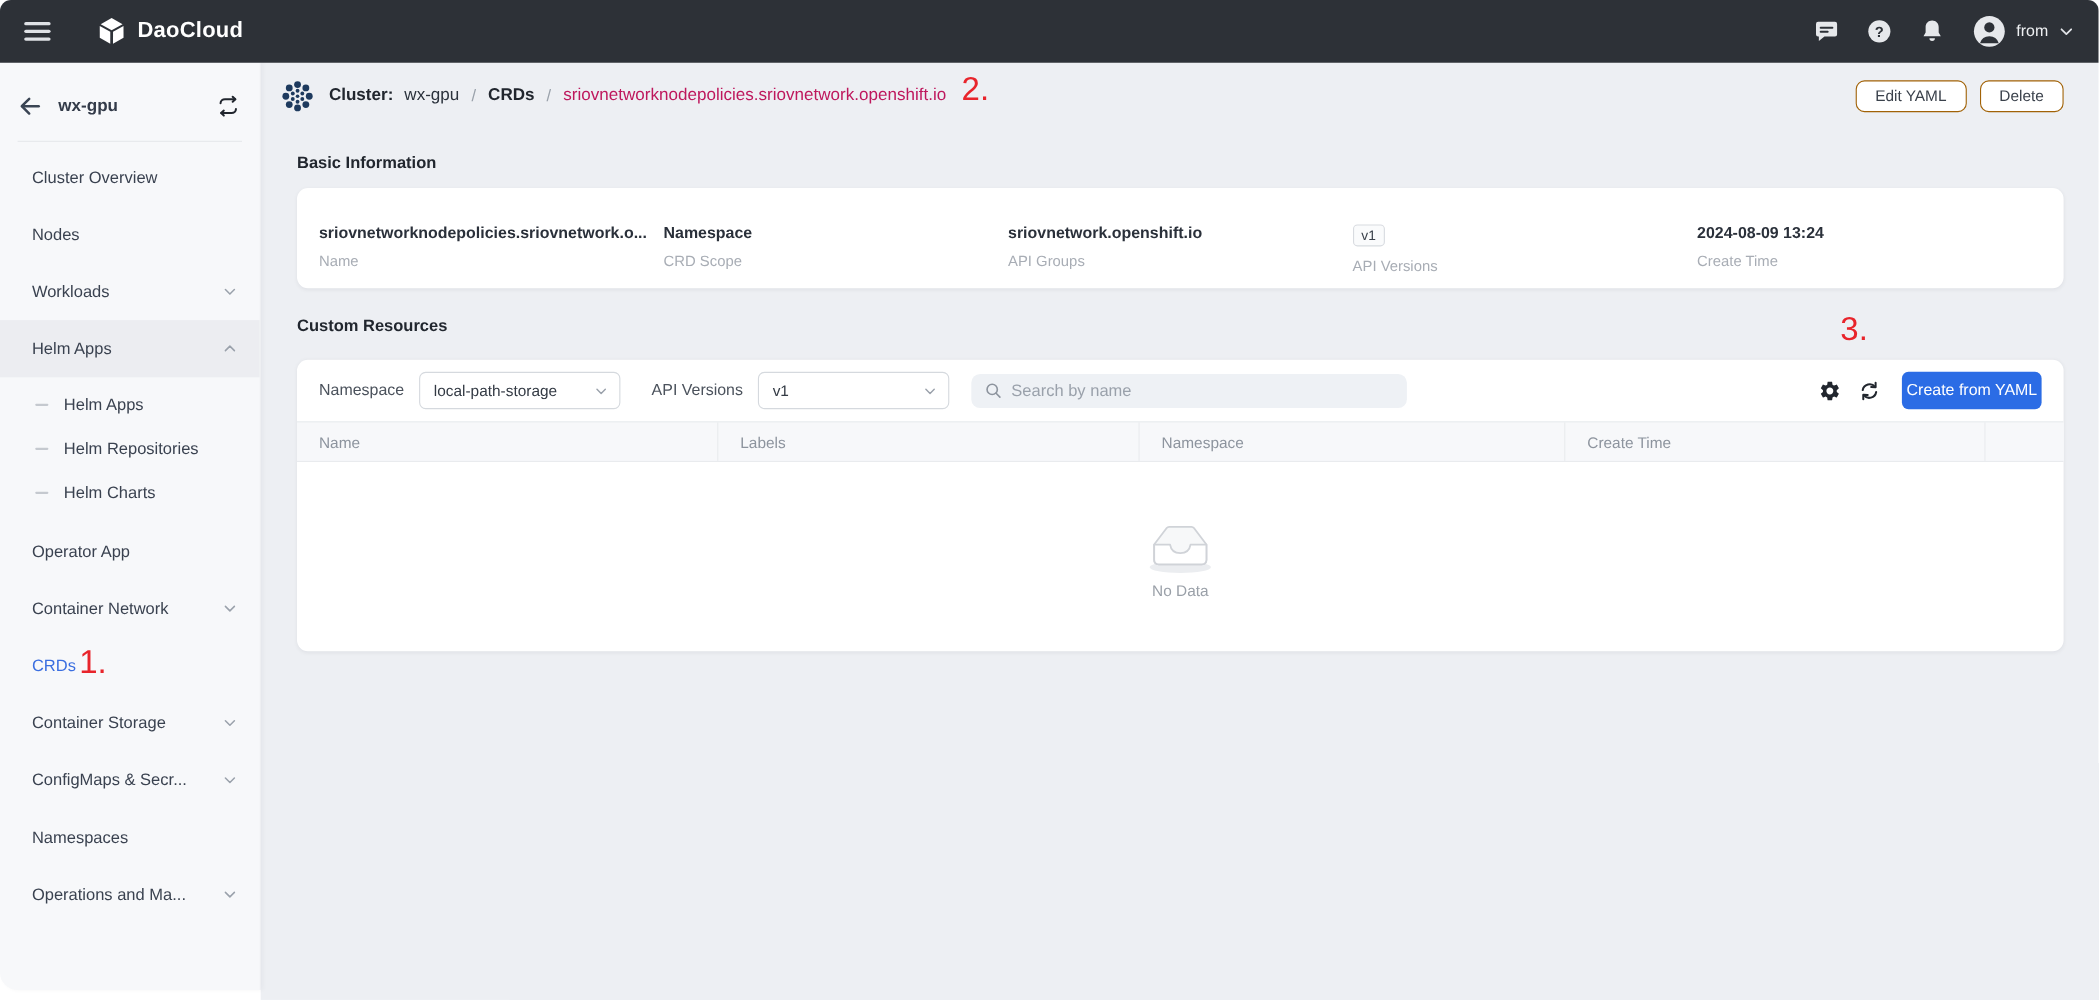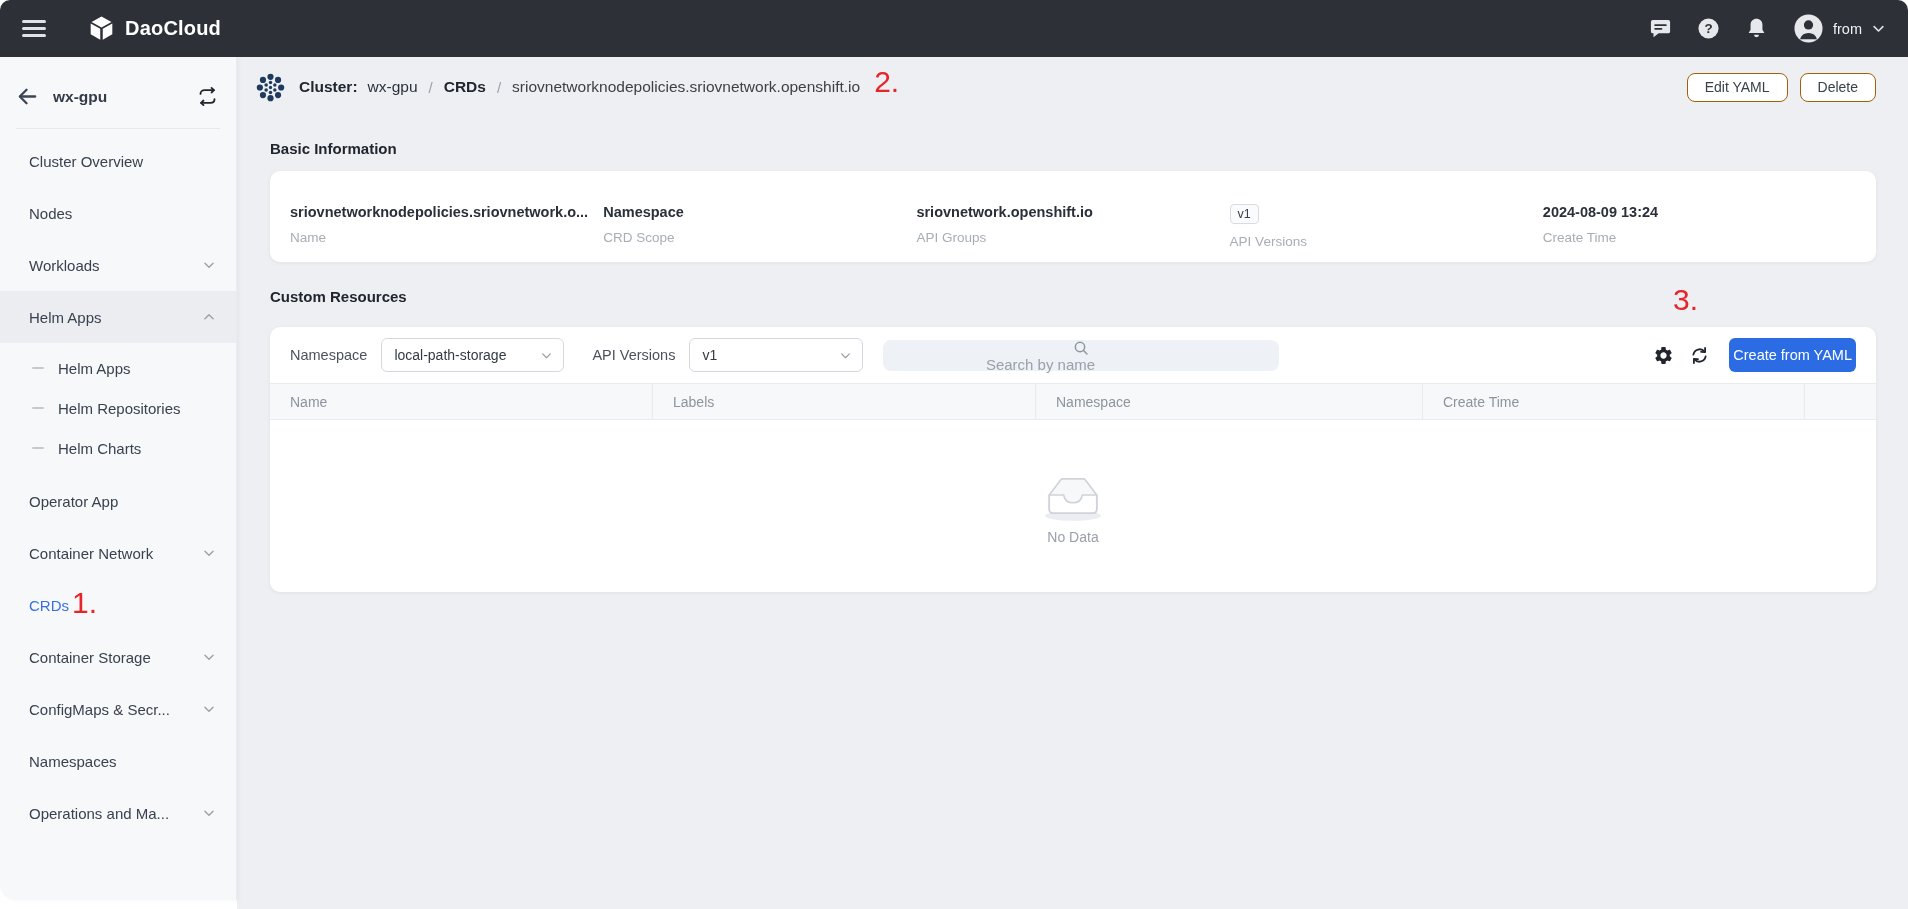--- a/index.html
+++ b/index.html
@@ -54,21 +54,21 @@
   .menu-gap { height:6px; }
   .ann { color:#e8242b; font-size:30px; line-height:1.1; font-weight:400; }
   .ann-1 { position:absolute; left:72px; top:7px; }
 
   
   .main { position:absolute; top:57px; left:237px; right:0; bottom:0; background:#edeff3; }
 
   .crumb-row { position:absolute; top:0; left:18px; right:32px; height:60px; display:flex; align-items:center; }
   .crumb-icon { margin-right:13px; display:flex; }
   .crumb-bold { font-weight:700; font-size:15.5px; color:#21262e; }
-  .crumb-text { font-size:15.5px; color:#404040; }
+  .crumb-text { font-size:15.5px; color:#be185d; }
   .crumb-link { font-size:15.5px; color:#2b323c; cursor:pointer; }
   .crumb-sep { color:#9aa1ab; margin:0 11px; font-size:15px; }
   .ml10 { margin-left:10px; }
   .ann-2 { margin-left:14px; margin-top:-12px; }
   .crumb-actions { margin-left:auto; display:flex; gap:12px; }
   .btn-ghost {
     height:29px; padding:0 17px; background:#ffffff; border:1px solid #a16207;
     border-radius:8px; font-size:14px; color:#3a414b; display:flex; align-items:center;
     cursor:pointer; font-family:inherit;
   }
@@ -96,21 +96,21 @@
   .select {
     display:flex; align-items:center; height:34px; background:#fff;
     border:1px solid #d5d9de; border-radius:6px; padding:0 10px 0 12px; cursor:pointer;
   }
   .select-ns { width:183px; margin-left:14px; }
   .select-api { width:174px; margin-left:14px; }
   .select-value { font-size:14px; color:#333a44; flex:1; white-space:nowrap; overflow:hidden; }
   .api-label { margin-left:28px; }
   .search-box {
     display:flex; align-items:center; margin-left:20px; width:396px; height:31px;
-    background:#eef1f5; border-radius:8px; padding:0 12px;flex-direction:column;
+    background:#eef1f5; border-radius:8px; padding:0 12px;
   }
   .search-box input {
     border:none; outline:none; background:transparent; margin-left:8px; flex:1;
     font-size:15px; color:#3a414b; font-family:inherit;
   }
   .search-box input::placeholder { color:#9aa1ab; }
   .icon-btn { display:flex; align-items:center; cursor:pointer; }
   .gear-btn { margin-left:auto; }
   .sync-btn { margin-left:15px; }
   .btn-primary {

